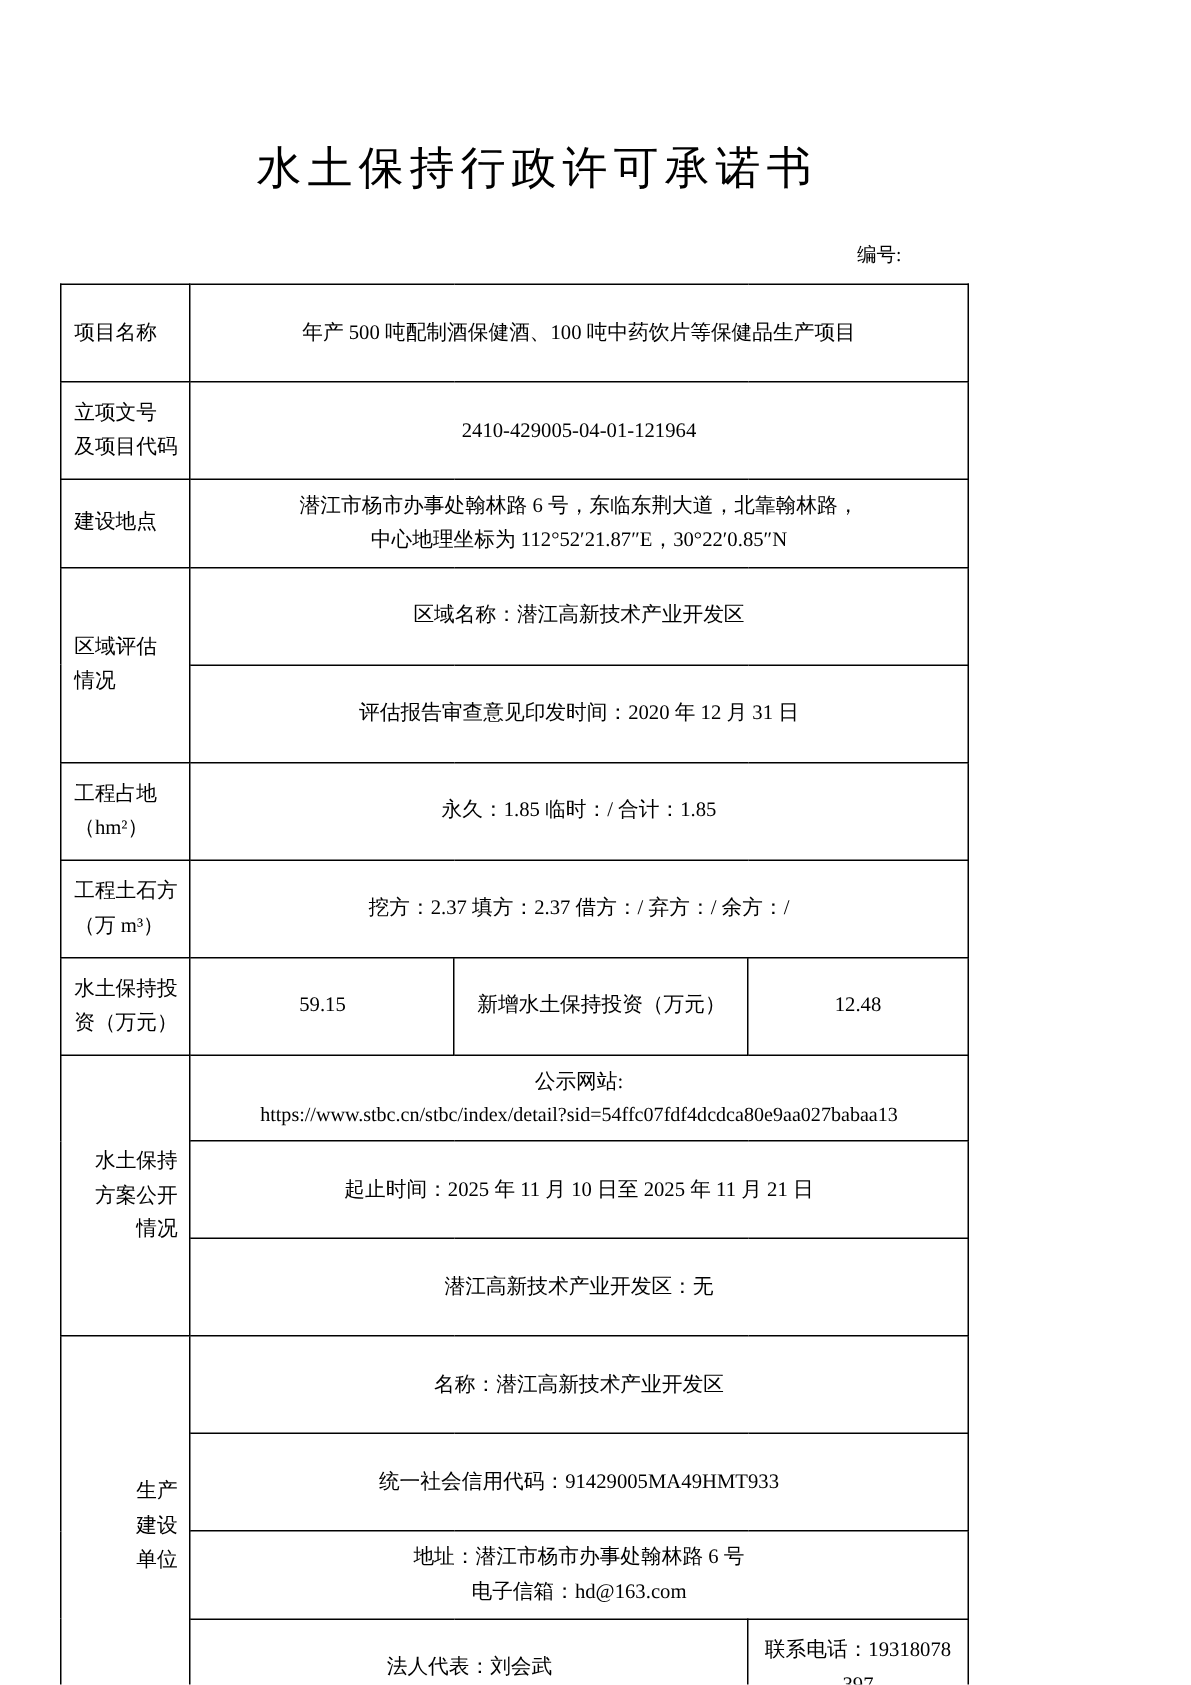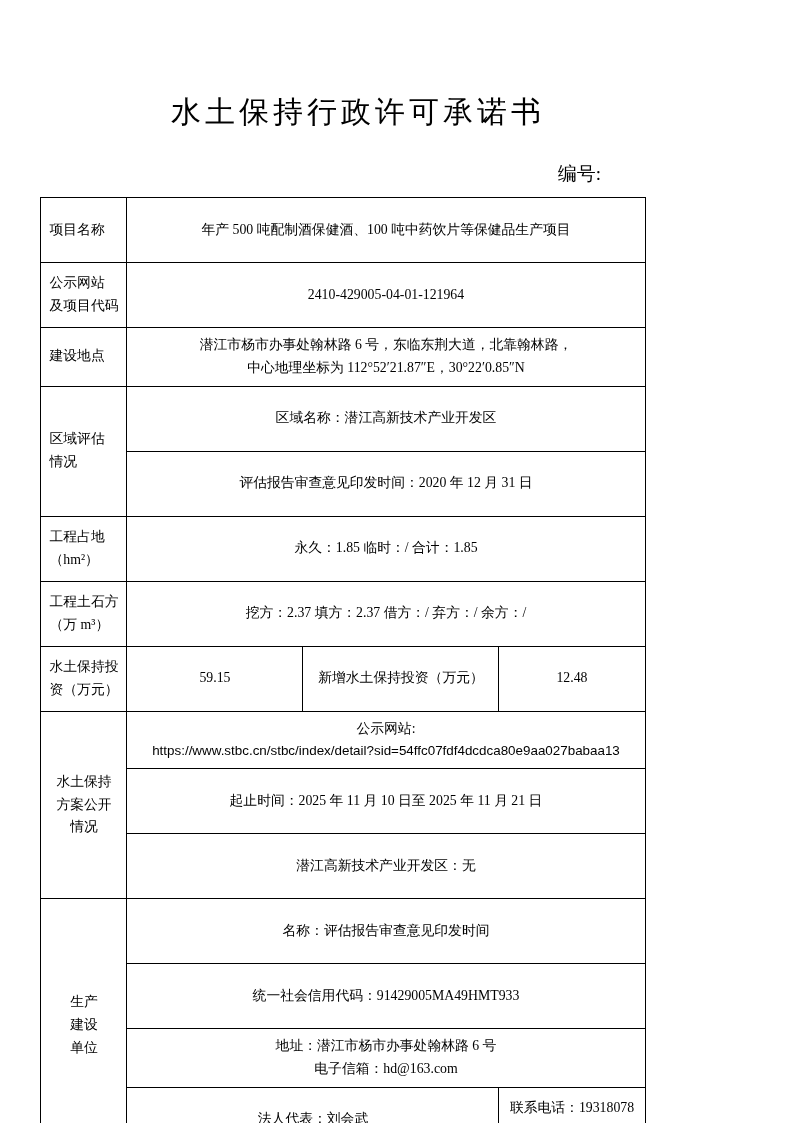--- a/index.html
+++ b/index.html
@@ -28,21 +28,21 @@
     font-weight: normal;
     margin: 0;
     padding-top: 92px;
     padding-left: 30px;
     font-family: "Liberation Serif", "DejaVu Serif", serif;
   }
   .serial-row {
     margin-top: 28px;
     padding-right: 85px;
     text-align: right;
-    font-size: 19px;
+    font-size: 13px;
   }
   table.main {
     border-collapse: collapse;
     margin: 10px auto 0 auto;
     width: 604px;
     table-layout: fixed;
   }
   table.main td {
     border: 1px solid #000000;
     padding: 6px 8px;
@@ -53,28 +53,28 @@
   }
   .label-cell {
     text-align: left;
     width: 86px;
     padding: 6px 4px;
     line-height: 1.5;
   }
   .ctr { text-align: center; }
   .lft { text-align: center; }
   .url-text {
-    font-family: Liberation Sans, sans-serif;
+    font-family: Liberation Serif, serif;
     font-size: 13.4px;
     word-break: break-all;
   }
   .tall { height: 52px; margin-top: 30px; }
   .sub-line { display: block; }
   .vcenter-label {
-    text-align: center;
+    text-align: right;
     line-height: 1.9;
   }
 </style>
 </head>
 <body>
 
 <div class="page">
 
   <h1 class="doc-title">水土保持行政许可承诺书</h1>
 
@@ -91,21 +91,21 @@
     </colgroup>
     <tbody>
 
       <tr>
         <td class="label-cell">项目名称</td>
         <td colspan="3" class="ctr tall">年产 500 吨配制酒保健酒、100 吨中药饮片等保健品生产项目</td>
       </tr>
 
       <tr>
         <td class="label-cell">
-          <span class="sub-line">公示网站</span>
+          <span class="sub-line">立项文号</span>
           <span class="sub-line">及项目代码</span>
         </td>
         <td colspan="3" class="ctr tall">2410-429005-04-01-121964</td>
       </tr>
 
       <tr>
         <td class="label-cell">建设地点</td>
         <td colspan="3" class="lft">
           <span class="sub-line">潜江市杨市办事处翰林路 6 号，东临东荆大道，北靠翰林路，</span>
           <span class="sub-line">中心地理坐标为 112°52′21.87″E，30°22′0.85″N</span>
@@ -166,21 +166,21 @@
       <tr>
         <td colspan="3" class="lft tall">潜江高新技术产业开发区：无</td>
       </tr>
 
       <tr>
         <td class="label-cell vcenter-label" rowspan="4">
           <span class="sub-line">生产</span>
           <span class="sub-line">建设</span>
           <span class="sub-line">单位</span>
         </td>
-        <td colspan="3" class="lft tall">名称：评估报告审查意见印发时间</td>
+        <td colspan="3" class="lft tall">名称：潜江高新技术产业开发区</td>
       </tr>
       <tr>
         <td colspan="3" class="lft tall">统一社会信用代码：91429005MA49HMT933</td>
       </tr>
       <tr>
         <td colspan="3" class="lft">
           <span class="sub-line">地址：潜江市杨市办事处翰林路 6 号</span>
           <span class="sub-line">电子信箱：hd@163.com</span>
         </td>
       </tr>

